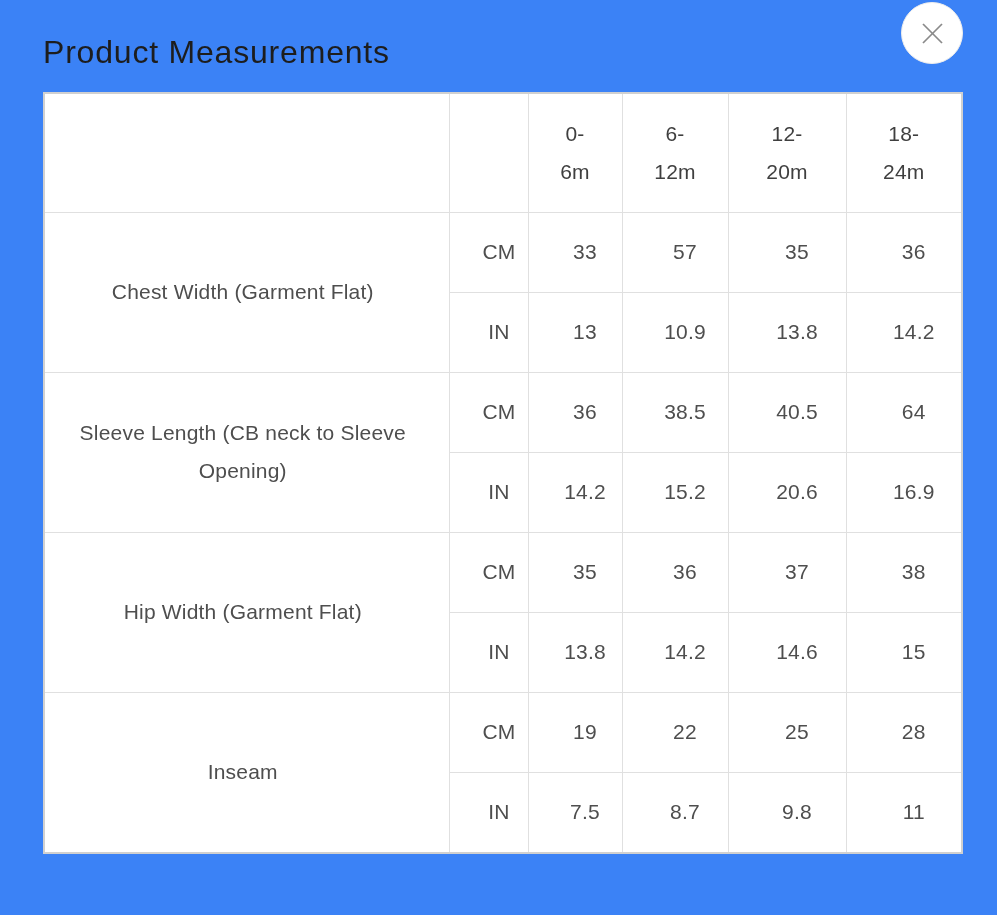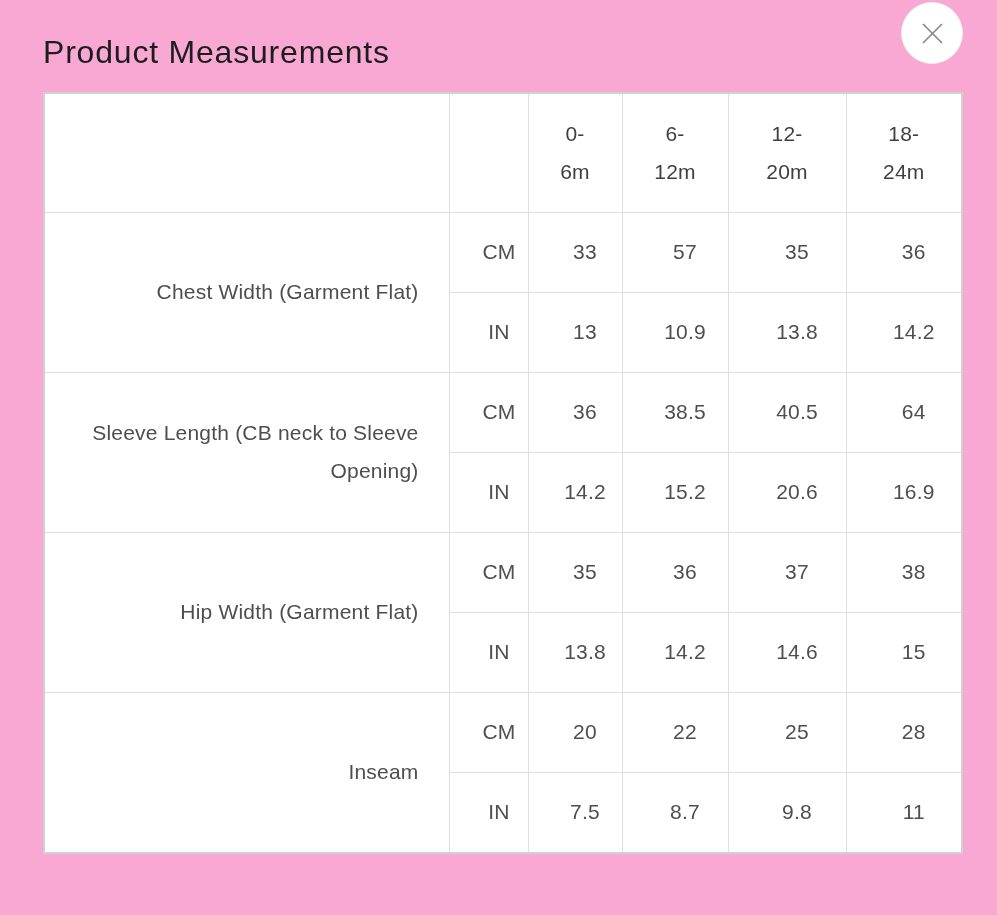--- a/index.html
+++ b/index.html
@@ -1,20 +1,20 @@
 <!DOCTYPE html>
 <html><head>
 <meta charset="utf-8">
 <style>
   html, body { margin: 0; padding: 0; background: #ffffff; }
   .page {
     position: relative;
     width: 997px;
     height: 915px;
-    background: #f9a8d4;
+    background: #3b82f6;
     font-family: "Liberation Sans", "DejaVu Sans", sans-serif;
     overflow: hidden;
   }
   .close-btn {
     position: absolute;
     top: 2px;
     right: 34px;
     width: 62px;
     height: 62px;
     border: 1px solid #ededed;
@@ -57,21 +57,21 @@
     font-weight: 700;
     color: #3f3f3f;
     text-align: center;
     padding: 0;
     line-height: 38px;
   }
   th.size-th span { display: block; }
   td.label-cell {
     padding: 0 30px 0 22px;
     line-height: 38px;
-    text-align: right;
+    text-align: center;
   }
   td.unit-cell {
     height: 79px;
     padding: 0 0 0 21px;
     text-align: center;
   }
   td.value-cell {
     height: 79px;
     padding: 0 0 0 20px;
     text-align: center;
@@ -168,21 +168,21 @@
         <td class="unit-cell">IN</td>
         <td class="value-cell">13.8</td>
         <td class="value-cell">14.2</td>
         <td class="value-cell">14.6</td>
         <td class="value-cell">15</td>
       </tr>
 
       <tr>
         <td class="label-cell" rowspan="2">Inseam</td>
         <td class="unit-cell">CM</td>
-        <td class="value-cell">20</td>
+        <td class="value-cell">19</td>
         <td class="value-cell">22</td>
         <td class="value-cell">25</td>
         <td class="value-cell">28</td>
       </tr>
       <tr>
         <td class="unit-cell">IN</td>
         <td class="value-cell">7.5</td>
         <td class="value-cell">8.7</td>
         <td class="value-cell">9.8</td>
         <td class="value-cell">11</td>

